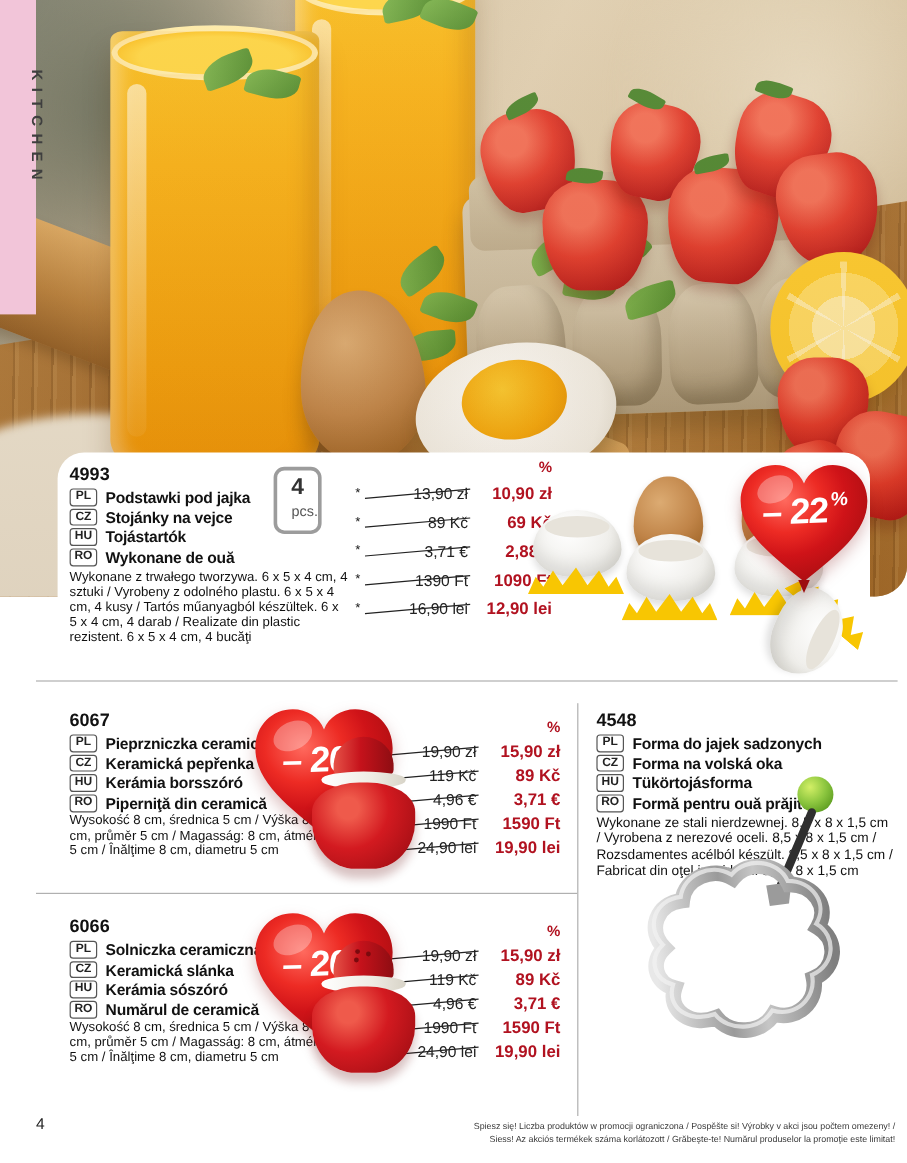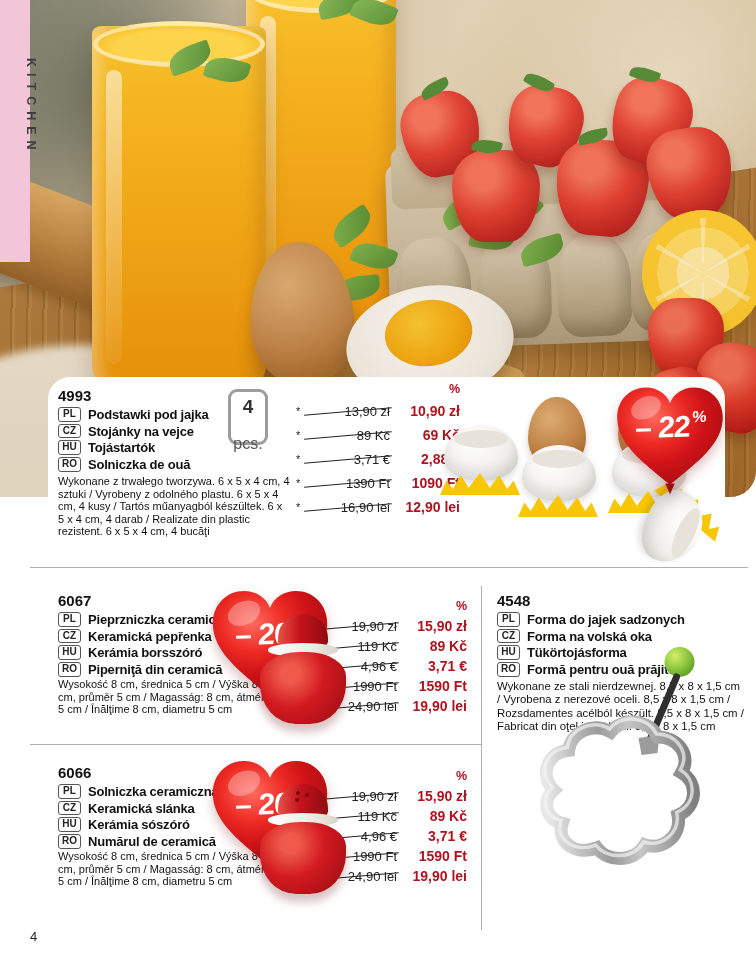--- a/index.html
+++ b/index.html
@@ -71,21 +71,21 @@
   .pcode{position:absolute;font-size:15px;font-weight:bold;color:#111;}
   .langs{position:absolute;}
   .lrow{display:flex;align-items:center;height:13px;margin-bottom:3.6px;}
   .ltag{border:1.5px solid #555;border-radius:3px;font-size:10px;font-weight:bold;color:#222;
     padding:1px 3px;margin-right:7px;min-width:15px;text-align:center;line-height:1.05;}
   .lname{font-size:13px;font-weight:bold;color:#111;white-space:nowrap;letter-spacing:-.2px;}
   .pdesc{position:absolute;font-size:11px;line-height:12.6px;color:#111;}
   .qty-badge{position:absolute;left:180px;top:12px;width:34px;height:50px;border:3px solid #9c9c9c;
     border-radius:9px;text-align:center;background:#fff;}
   .qty-num{font-size:19px;font-weight:bold;color:#333;margin-top:4px;}
-  .qty-unit{font-size:16px;color:#555;margin-top:17px;}
+  .qty-unit{font-size:12px;color:#555;margin-top:1px;text-align:right;}
 
   .prices{position:absolute;}
   .prow{display:flex;align-items:center;}
   .rows24 .prow{height:24px;}
   .rows20 .prow{height:20px;}
   .prow.head{height:20px;}
   .mark{width:10px;font-size:11px;color:#222;}
   .old{width:84px;text-align:right;font-size:13px;color:#222;position:relative;}
   .old::after{content:"";position:absolute;left:-2px;right:-2px;top:48%;height:1.3px;background:#222;transform:rotate(-5deg);}
   .old:empty::after{display:none;}
@@ -230,21 +230,21 @@
       <div class="lrow">
           <span class="ltag">CZ</span>
           <span class="lname">Stojánky na vejce</span>
         </div>
       <div class="lrow">
           <span class="ltag">HU</span>
           <span class="lname">Tojástartók</span>
         </div>
       <div class="lrow">
           <span class="ltag">RO</span>
-          <span class="lname">Solniczka de ouă</span>
+          <span class="lname">Wykonane de ouă</span>
         </div>
     </div>
     <div class="pdesc" style="left:10px;top:98px;width:232px">Wykonane z trwałego tworzywa. 6 x 5 x 4 cm, 4 sztuki / Vyrobeny z odolného plastu. 6 x 5 x 4 cm, 4 kusy / Tartós műanyagból készültek. 6 x 5 x 4 cm, 4 darab / Realizate din plastic rezistent. 6 x 5 x 4 cm, 4 bucăţi</div>
     <div class="qty-badge">
       <div class="qty-num">4</div>
       <div class="qty-unit">pcs.</div>
     </div>
     <div class="prices rows24" style="left:248px;top:2px">
       <div class="prow head">
           <span class="mark"></span>
@@ -475,14 +475,18 @@
       <line x1="169" y1="37" x2="141" y2="103" stroke="#2f2f2f" stroke-width="7" stroke-linecap="round"></line>
       <polygon points="131,98 152,95 150,113 134,115" fill="#9b9b9b"></polygon>
       <g transform="rotate(-6 105 155)">
         <path d="M47 144 C34 128 44 106 66 106 C70 88 94 80 110 92 C124 78 150 84 156 102 C176 104 188 124 176 140 C192 152 188 176 168 182 C170 202 150 216 132 208 C120 224 94 222 84 206 C62 212 44 196 52 178 C36 172 34 154 47 144 Z" fill="none" stroke="url(#steel)" stroke-width="13"></path>
         <path d="M47 144 C34 128 44 106 66 106 C70 88 94 80 110 92 C124 78 150 84 156 102 C176 104 188 124 176 140 C192 152 188 176 168 182 C170 202 150 216 132 208 C120 224 94 222 84 206 C62 212 44 196 52 178 C36 172 34 154 47 144 Z" fill="none" stroke="#f2f2f2" stroke-width="3.5" opacity="0.7" transform="translate(-1,-3)"></path>
       </g>
     </svg>
   </div>
 
   <div class="pagenum">4</div>
+  <div class="fineprint">
+    <div>Spiesz się! Liczba produktów w promocji ograniczona / Pospěšte si! Výrobky v akci jsou počtem omezeny! /</div>
+    <div>Siess! Az akciós termékek száma korlátozott / Grăbeşte-te! Numărul produselor la promoţie este limitat!</div>
+  </div>
 
 </div>
 
 </body></html>

